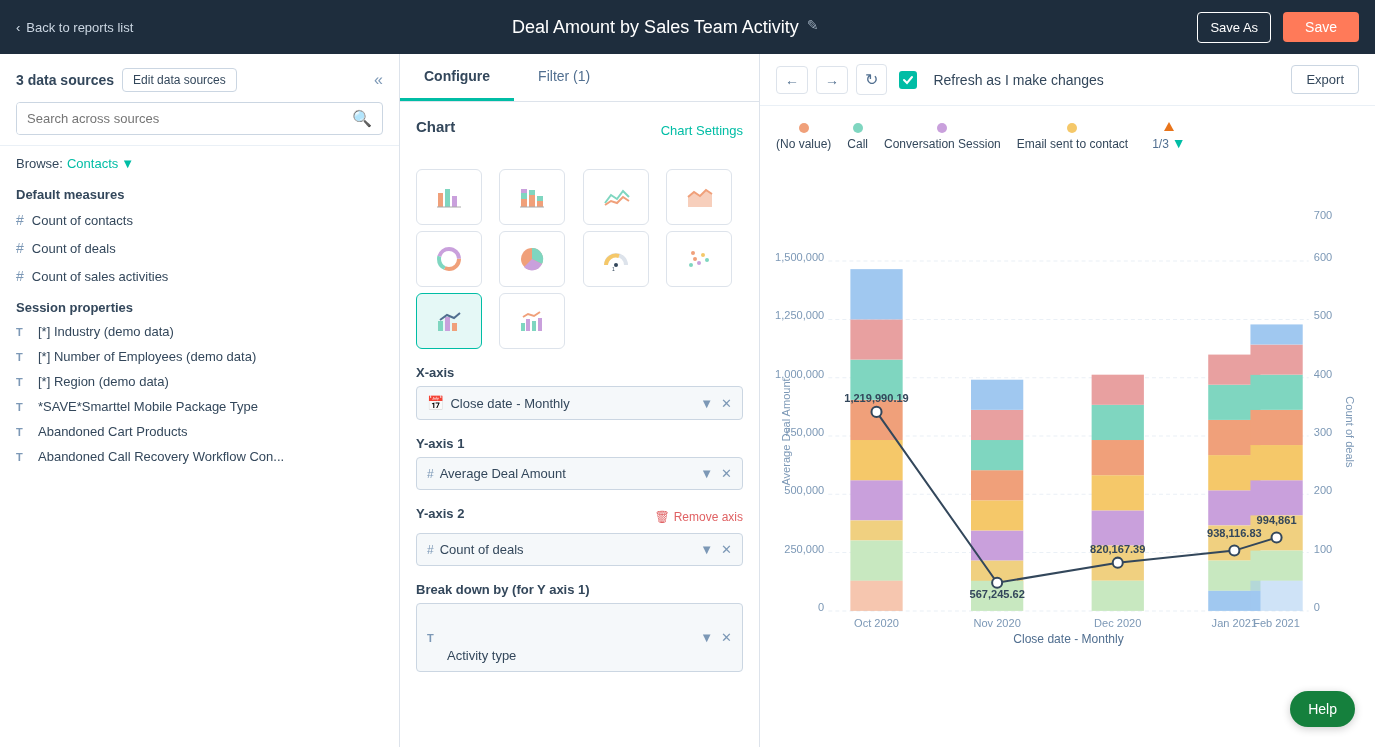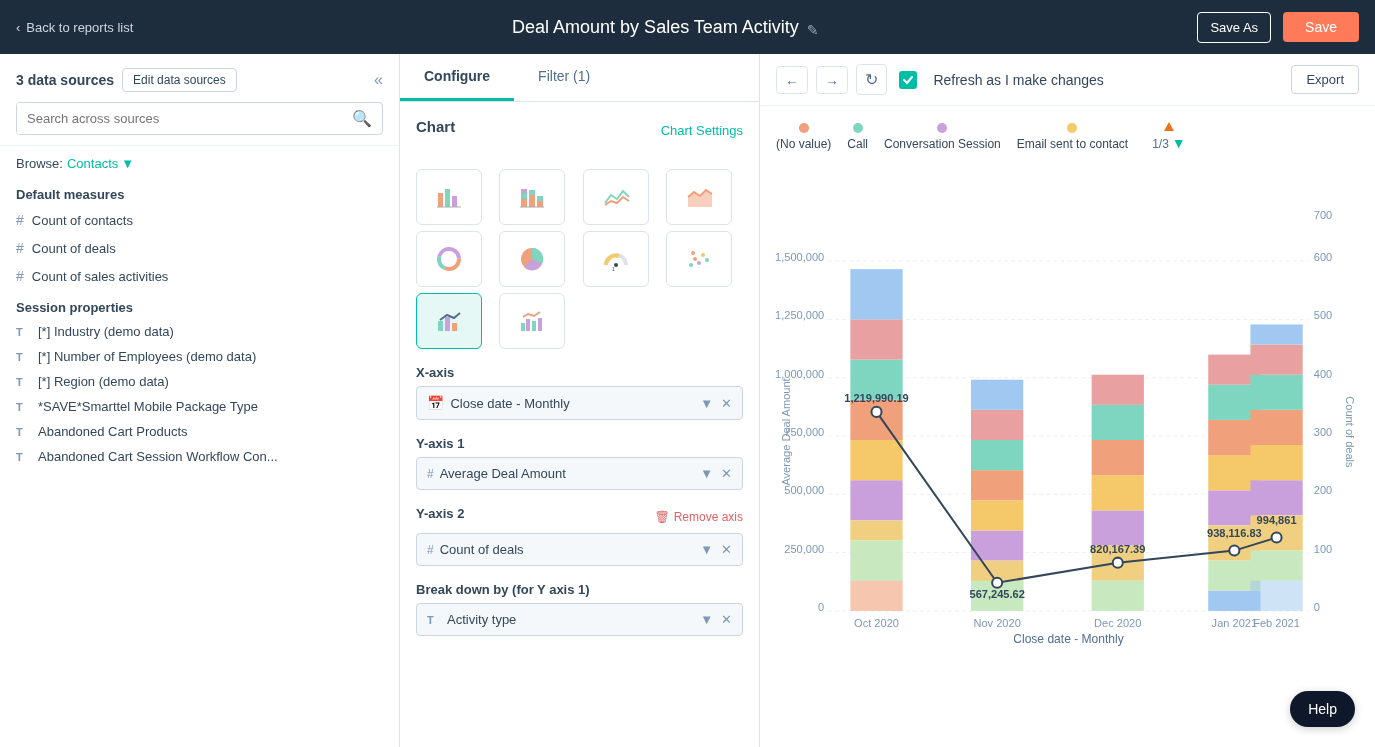--- a/index.html
+++ b/index.html
@@ -15,21 +15,21 @@
       padding: 0 16px;
       gap: 12px;
     }
     .back-btn {
       display: flex; align-items: center; gap: 6px;
       color: #cbd6e2; font-size: 13px; cursor: pointer;
       background: none; border: none; white-space: nowrap;
     }
     .header-title {
       flex: 1; text-align: center; font-size: 18px; font-weight: 400; color: #fff;
-      display: flex; align-items: flex-end; justify-content: center; gap: 8px;
+      display: flex; align-items: flex-start; justify-content: center; gap: 8px;
     }
     .edit-icon { color: #99a8b8; cursor: pointer; font-size: 14px; }
     .save-as-btn {
       background: transparent; border: 1.5px solid #fff; color: #fff;
       padding: 7px 12px; border-radius: 4px; cursor: pointer; font-size: 13px; white-space: nowrap;
     }
     .save-btn {
       background: #ff7a59; border: none; color: #fff;
       padding: 7px 22px; border-radius: 4px; cursor: pointer; font-size: 14px; font-weight: 500;
     }
@@ -167,21 +167,21 @@
     }
     .legend-item { display: flex; align-items: center; gap: 4px; flex-direction: column; }
     .legend-dot { width: 10px; height: 10px; border-radius: 50%; }
     .legend-triangle { width: 0; height: 0; border-left: 5px solid transparent; border-right: 5px solid transparent; border-bottom: 9px solid #e8741b; }
     .pagination { font-size: 12px; color: #516f90; display: flex; align-items: flex-end; gap: 3px; }
     .pagination-arrow { color: #00bda5; cursor: pointer; font-size: 14px; }
 
     
     .help-btn {
       position: fixed; bottom: 20px; right: 20px;
-      background: #0f172a; color: #fff; border-radius: 24px;
+      background: #15803d; color: #fff; border-radius: 24px;
       padding: 10px 18px; font-size: 14px; cursor: pointer; font-weight: 500;
       box-shadow: 0 2px 8px rgba(0,0,0,0.2);
     }
   </style>
 </head>
 <body>
 
 <div class="header">
   <button class="back-btn">
     <span>‹</span>
@@ -248,21 +248,21 @@
       <div class="prop-item">
         <span class="prop-type">T</span>
         <span>*SAVE*Smarttel Mobile Package Type</span>
       </div>
       <div class="prop-item">
         <span class="prop-type">T</span>
         <span>Abandoned Cart Products</span>
       </div>
       <div class="prop-item">
         <span class="prop-type">T</span>
-        <span>Abandoned Cart Session Workflow Con...</span>
+        <span>Abandoned Call Recovery Workflow Con...</span>
       </div>
     </div>
   </div>
 
   <div class="mid-panel">
     <div class="tabs-row">
       <div class="tab active">Configure</div>
       <div class="tab">Filter (1)</div>
     </div>
     <div class="mid-content">
@@ -398,21 +398,21 @@
           <span>Count of deals</span>
           <span class="axis-chevron">▼</span>
           <span class="axis-close">✕</span>
         </div>
       </div>
 
       <div class="breakdown-section">
         <div class="axis-label">Break down by (for Y axis 1)</div>
         <div class="axis-select" style="margin-top:6px;">
           <span class="prop-type">T</span>
-          <span style="margin-left:6px;">Activity type</span>
+          <span style="margin-left:6px;margin-top:36px;">Activity type</span>
           <span class="axis-chevron">▼</span>
           <span class="axis-close">✕</span>
         </div>
       </div>
     </div>
   </div>
 
   <div class="right-panel">
     <div class="chart-toolbar">
       <button class="undo-redo-btn">←</button>

